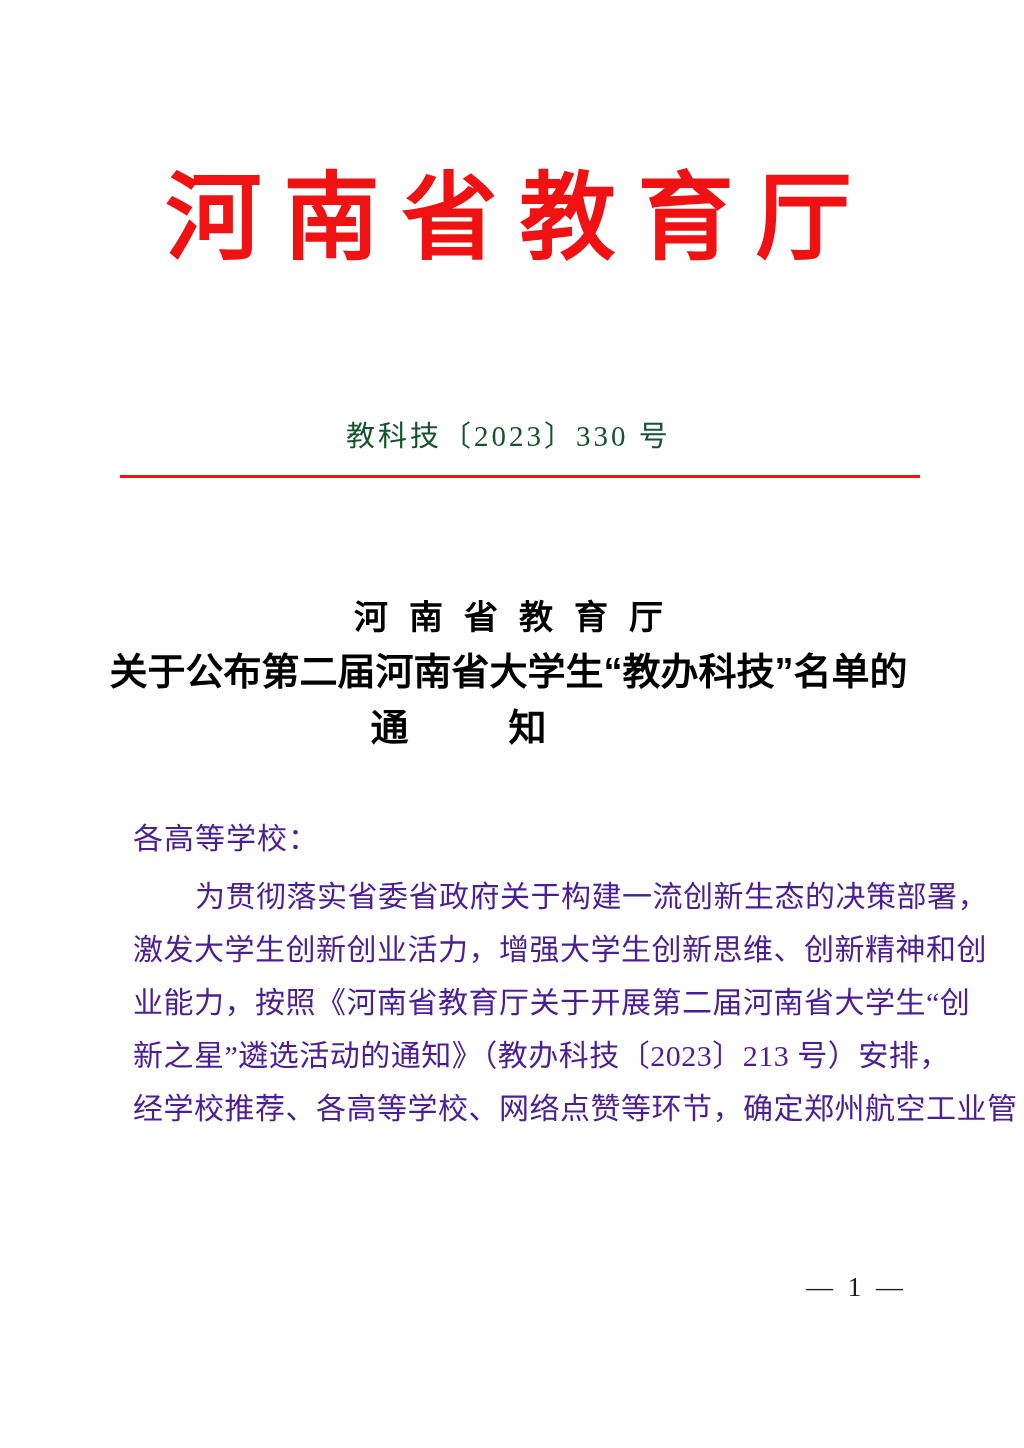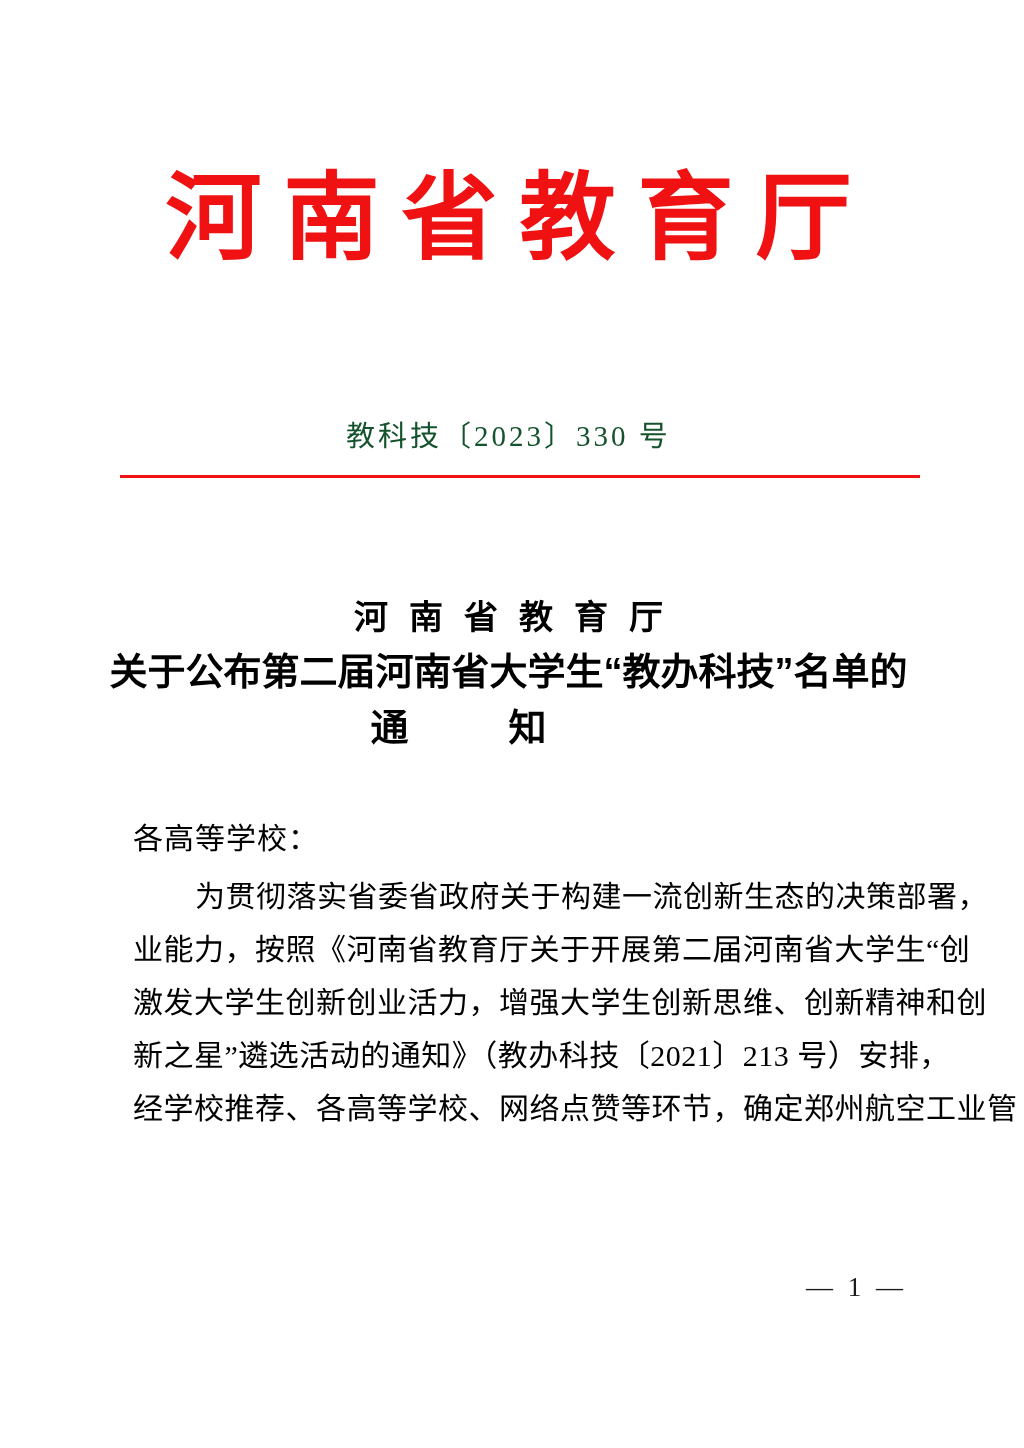--- a/index.html
+++ b/index.html
@@ -89,21 +89,21 @@
     white-space: nowrap;
   }
 
   
   .body-block {
     position: absolute;
     top: 812px;
     left: 133px;
     width: 787px;
     font-size: 30px;
-    color: #000000;
+    color: #4c1d95;
   }
   .salutation {
     line-height: 53px;
     margin-bottom: 5px;
     letter-spacing: 1px;
   }
   .body-line {
     line-height: 53px;
     letter-spacing: 0.5px;
     text-align: justify;
@@ -140,21 +140,21 @@
 
   <div class="title-block">
     <div class="title-line1">河南省教育厅</div>
     <div class="title-line2">关于公布第二届河南省大学生“教办科技”名单的</div>
     <div class="title-line3">通知</div>
   </div>
 
   <div class="body-block">
     <div class="salutation">各高等学校：</div>
     <div class="body-line indent">为贯彻落实省委省政府关于构建一流创新生态的决策部署，</div>
+    <div class="body-line">激发大学生创新创业活力，增强大学生创新思维、创新精神和创</div>
     <div class="body-line">业能力，按照《河南省教育厅关于开展第二届河南省大学生“创</div>
-    <div class="body-line">激发大学生创新创业活力，增强大学生创新思维、创新精神和创</div>
-    <div class="body-line">新之星”遴选活动的通知》（教办科技〔2021〕213 号）安排，</div>
+    <div class="body-line">新之星”遴选活动的通知》（教办科技〔2023〕213 号）安排，</div>
     <div class="body-line">经学校推荐、各高等学校、网络点赞等环节，确定郑州航空工业管</div>
   </div>
 
   <div class="page-number">— 1 —</div>
 
 </div>
 
 </body></html>

